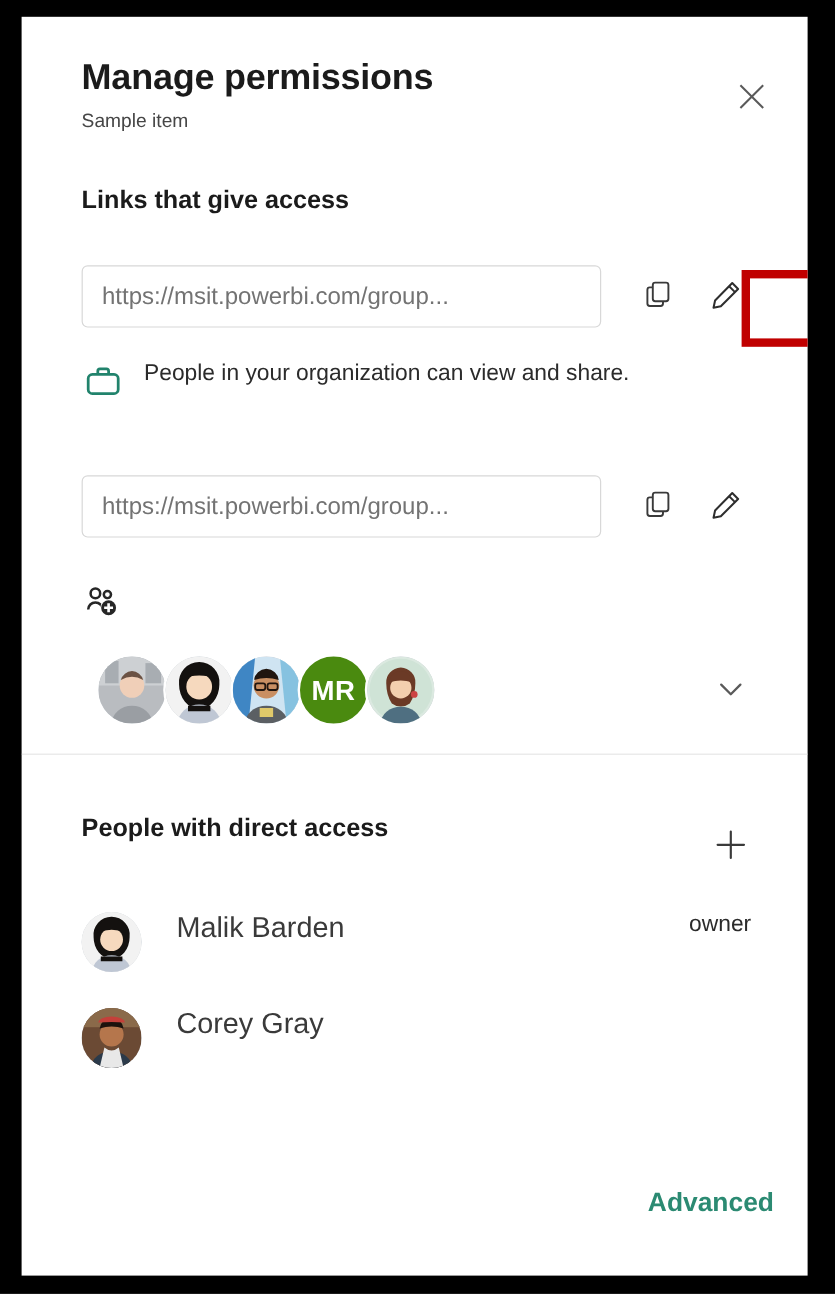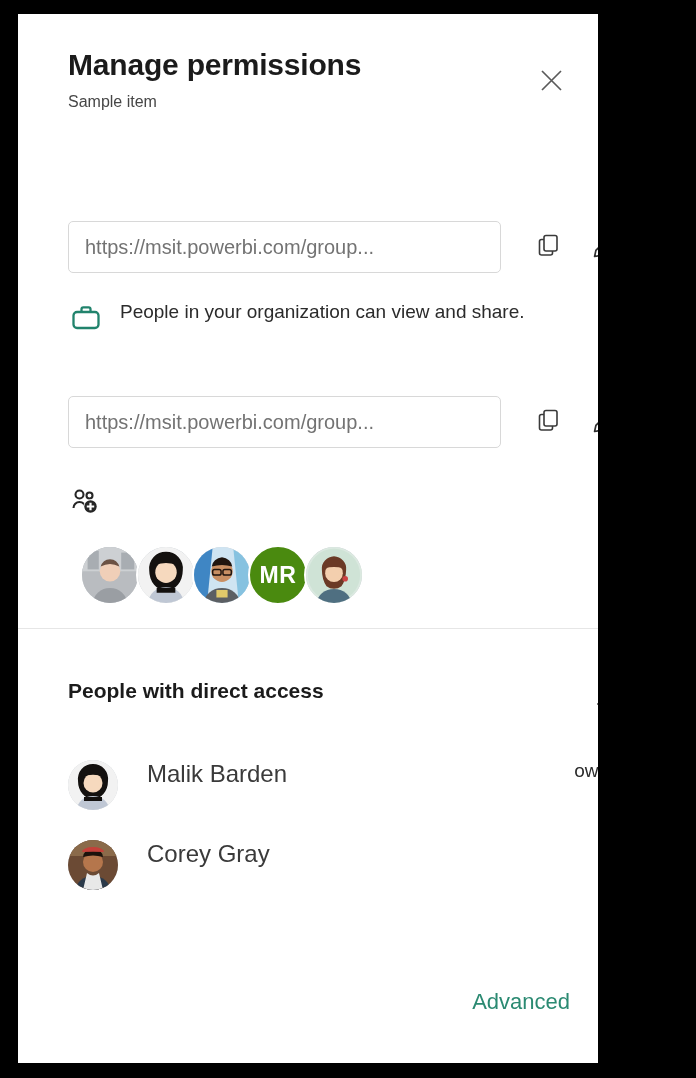--- a/index.html
+++ b/index.html
@@ -18,21 +18,21 @@
     width: 696px;
     height: 1078px;
     background: #000000;
   }
 
   
   #panel {
     position: absolute;
     left: 18px;
     top: 14px;
-    width: 580px;
+    width: 655px;
     height: 1049px;
     background: #ffffff;
     overflow: hidden;
   }
 
   
   .header {
     position: absolute;
     left: 0; top: 0; right: 0;
     height: 130px;
@@ -294,20 +294,21 @@
       <div class="subtitle">Sample item</div>
       <button class="close-btn">
         <span>
           <svg width="27" height="27" viewBox="0 0 27 27">
             <path d="M4 4 L23 23 M23 4 L4 23" stroke="#5a5a5a" stroke-width="1.7" fill="none"></path>
           </svg>
         </span>
       </button>
     </div>
 
+    <div class="sec-title" id="links-title">Links that give access</div>
 
     <div class="link-row" id="link-row-0">
       <div class="url-box">
         <span class="url-text">https://msit.powerbi.com/group...</span>
       </div>
       <button class="icon-btn copy-btn">
         <span>
           <svg width="27" height="27" viewBox="0 0 27 27">
             <rect x="4.5" y="7.5" width="13" height="15.5" rx="2" ry="2" fill="none" stroke="#3a3a3a" stroke-width="1.6"></rect>
             <rect x="9" y="3.5" width="13" height="15.5" rx="2" ry="2" fill="#ffffff" stroke="#3a3a3a" stroke-width="1.6"></rect>
@@ -465,16 +466,16 @@
           <path d="M14 12 a11 5 0 0 1 22 0 a30 5 0 0 0 -22 0Z" fill="#c4403a"></path>
           <path d="M8 50 a17 14 0 0 1 34 0Z" fill="#2b3a4a"></path>
           <path d="M19 33 q6 5 12 0 l4 17 h-20Z" fill="#e8e8e8"></path>
         </svg>
       </span>
       <span class="person-name">Corey Gray</span>
       <span class="person-role"></span>
     </div>
 
 
-    <div class="advanced-link" style="color: rgb(43, 138, 114);">Advanced</div>
+    <div class="advanced-link" style="color: rgb(43, 138, 114); font-weight: bold;">Advanced</div>
 
   </div>
 </div>
 
 </body></html>

